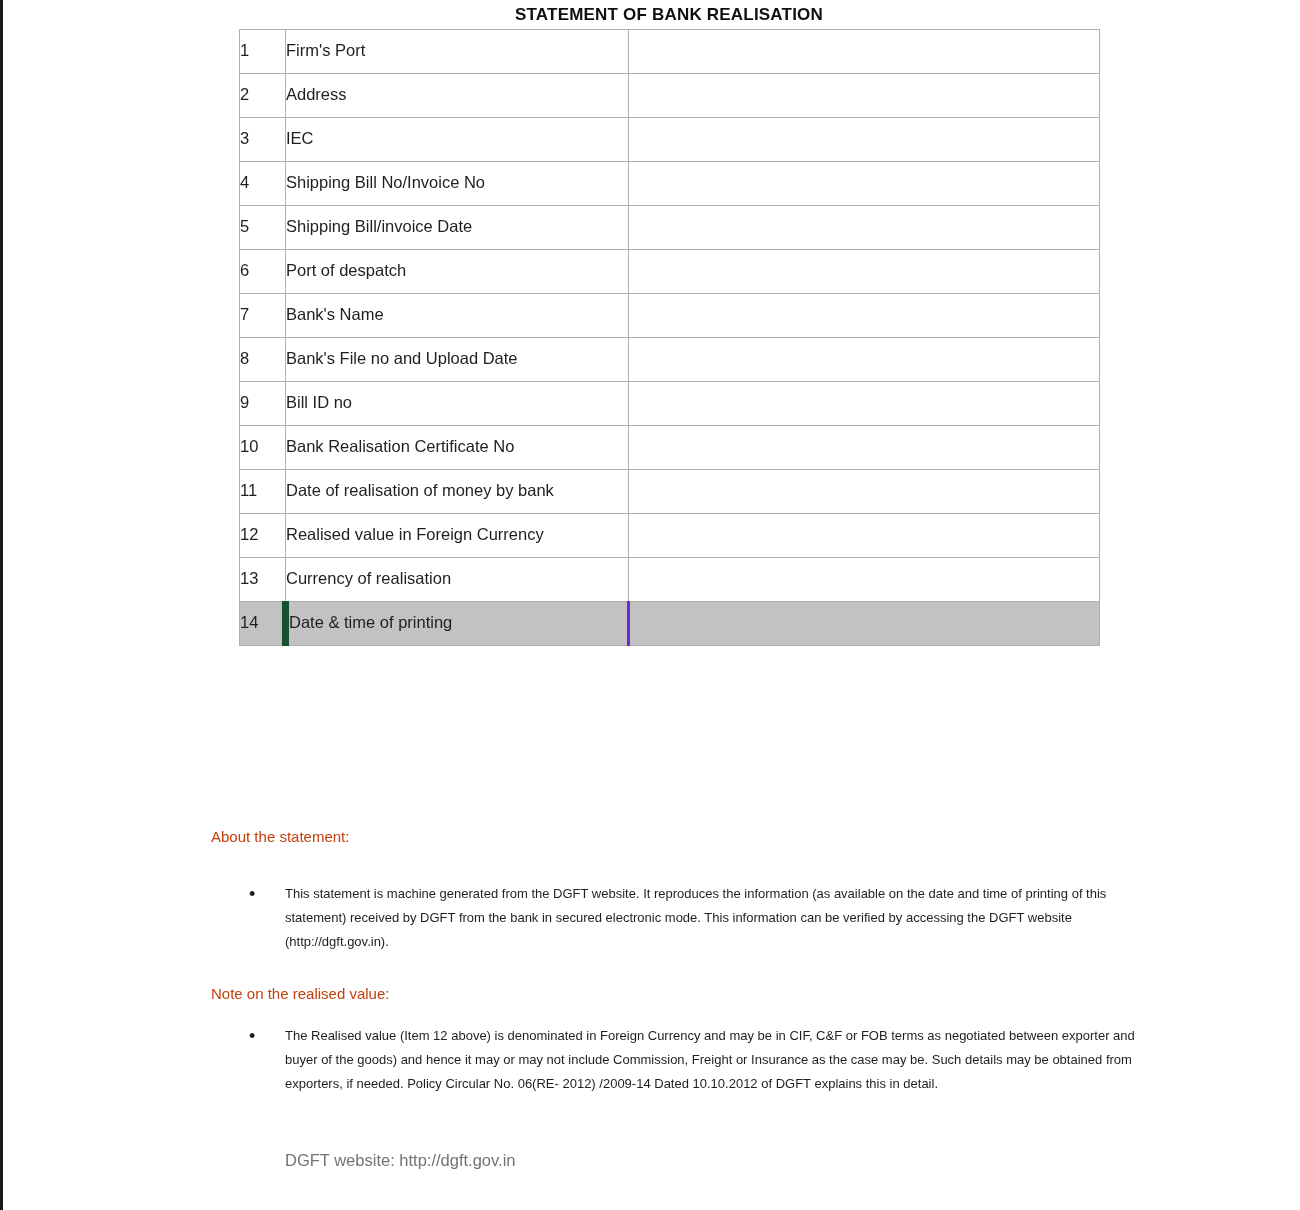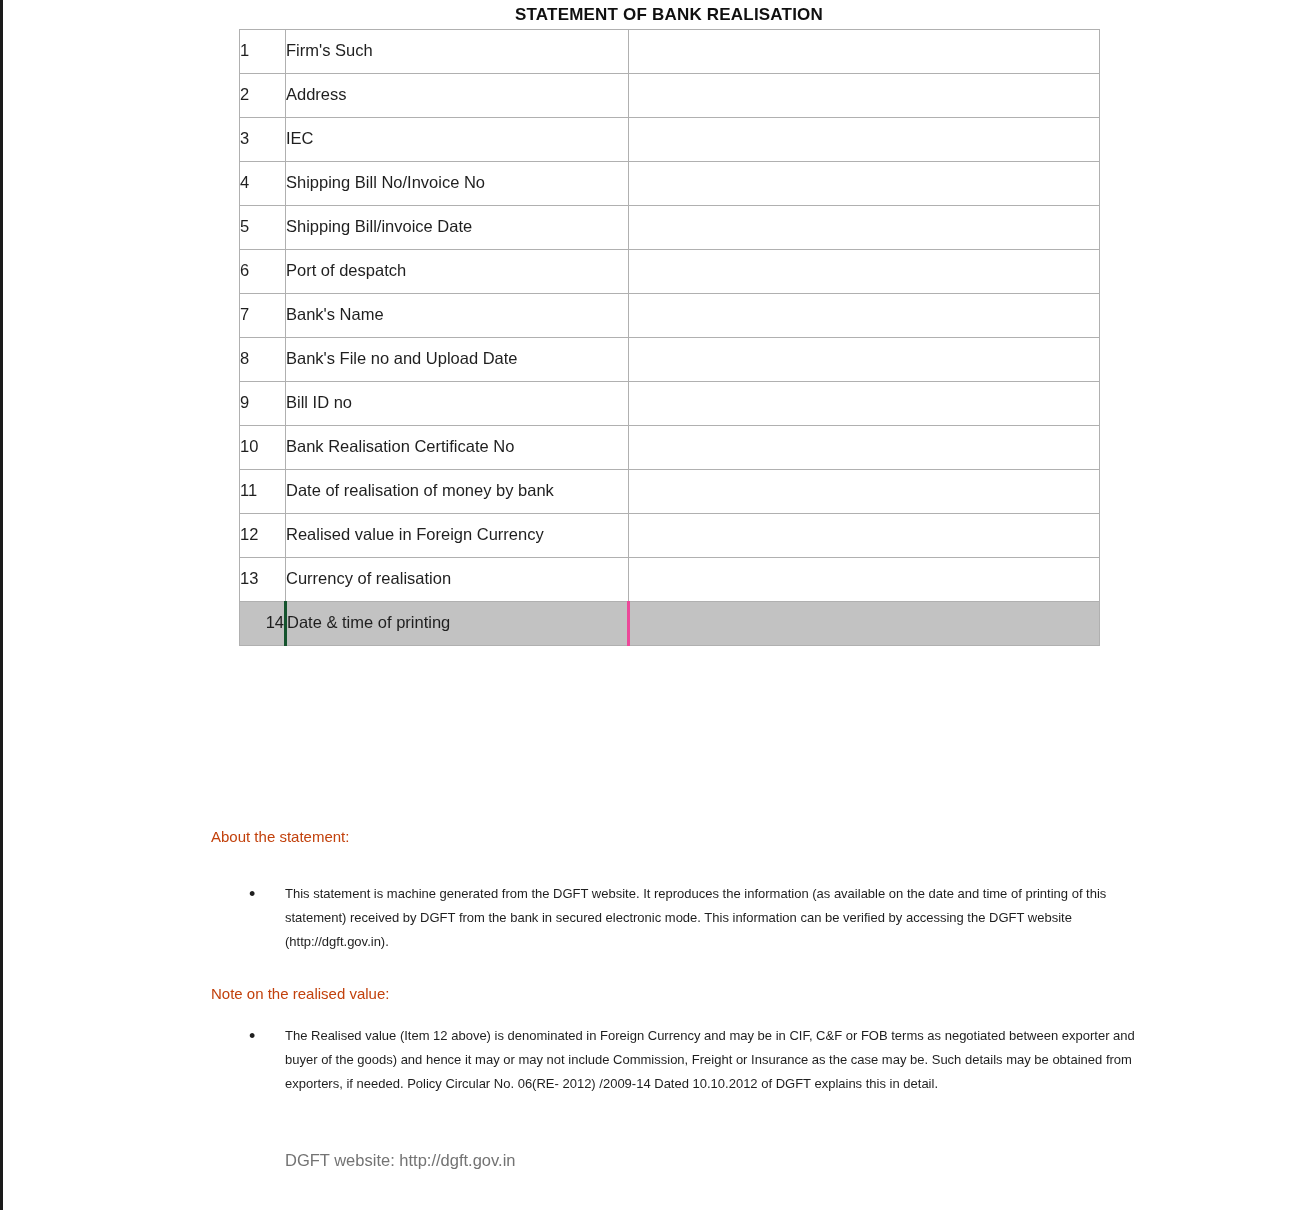--- a/index.html
+++ b/index.html
@@ -63,26 +63,25 @@
     padding-left: 14px;
   }
   td.col-value {
     width: 471px;
   }
   tr.shaded td {
     background: #c2c2c2;
     border-color: #b0b0b0;
   }
   tr.shaded td.col-no {
-    border-right: 3px solid #14532d;
-    text-align: right;
+    border-right: 7px solid #14532d;
   }
   tr.shaded td.col-label {
     border-left: none;
-    border-right: 3px solid #ec4899;
+    border-right: 3px solid #6d28d9;
   }
   tr.shaded td.col-value {
     border-left: none;
   }
 
   .section-heading {
     position: absolute;
     left: 208px;
     font-size: 15px;
     color: #c2410c;
@@ -134,21 +133,21 @@
 <body>
 
 <div class="page">
 
   <div class="doc-title">STATEMENT OF BANK REALISATION</div>
 
   <table class="brc-table">
     <tbody>
         <tr>
           <td class="col-no">1</td>
-          <td class="col-label">Firm's Such</td>
+          <td class="col-label">Firm's Port</td>
           <td class="col-value"></td>
         </tr>
         <tr>
           <td class="col-no">2</td>
           <td class="col-label">Address</td>
           <td class="col-value"></td>
         </tr>
         <tr>
           <td class="col-no">3</td>
           <td class="col-label">IEC</td>

